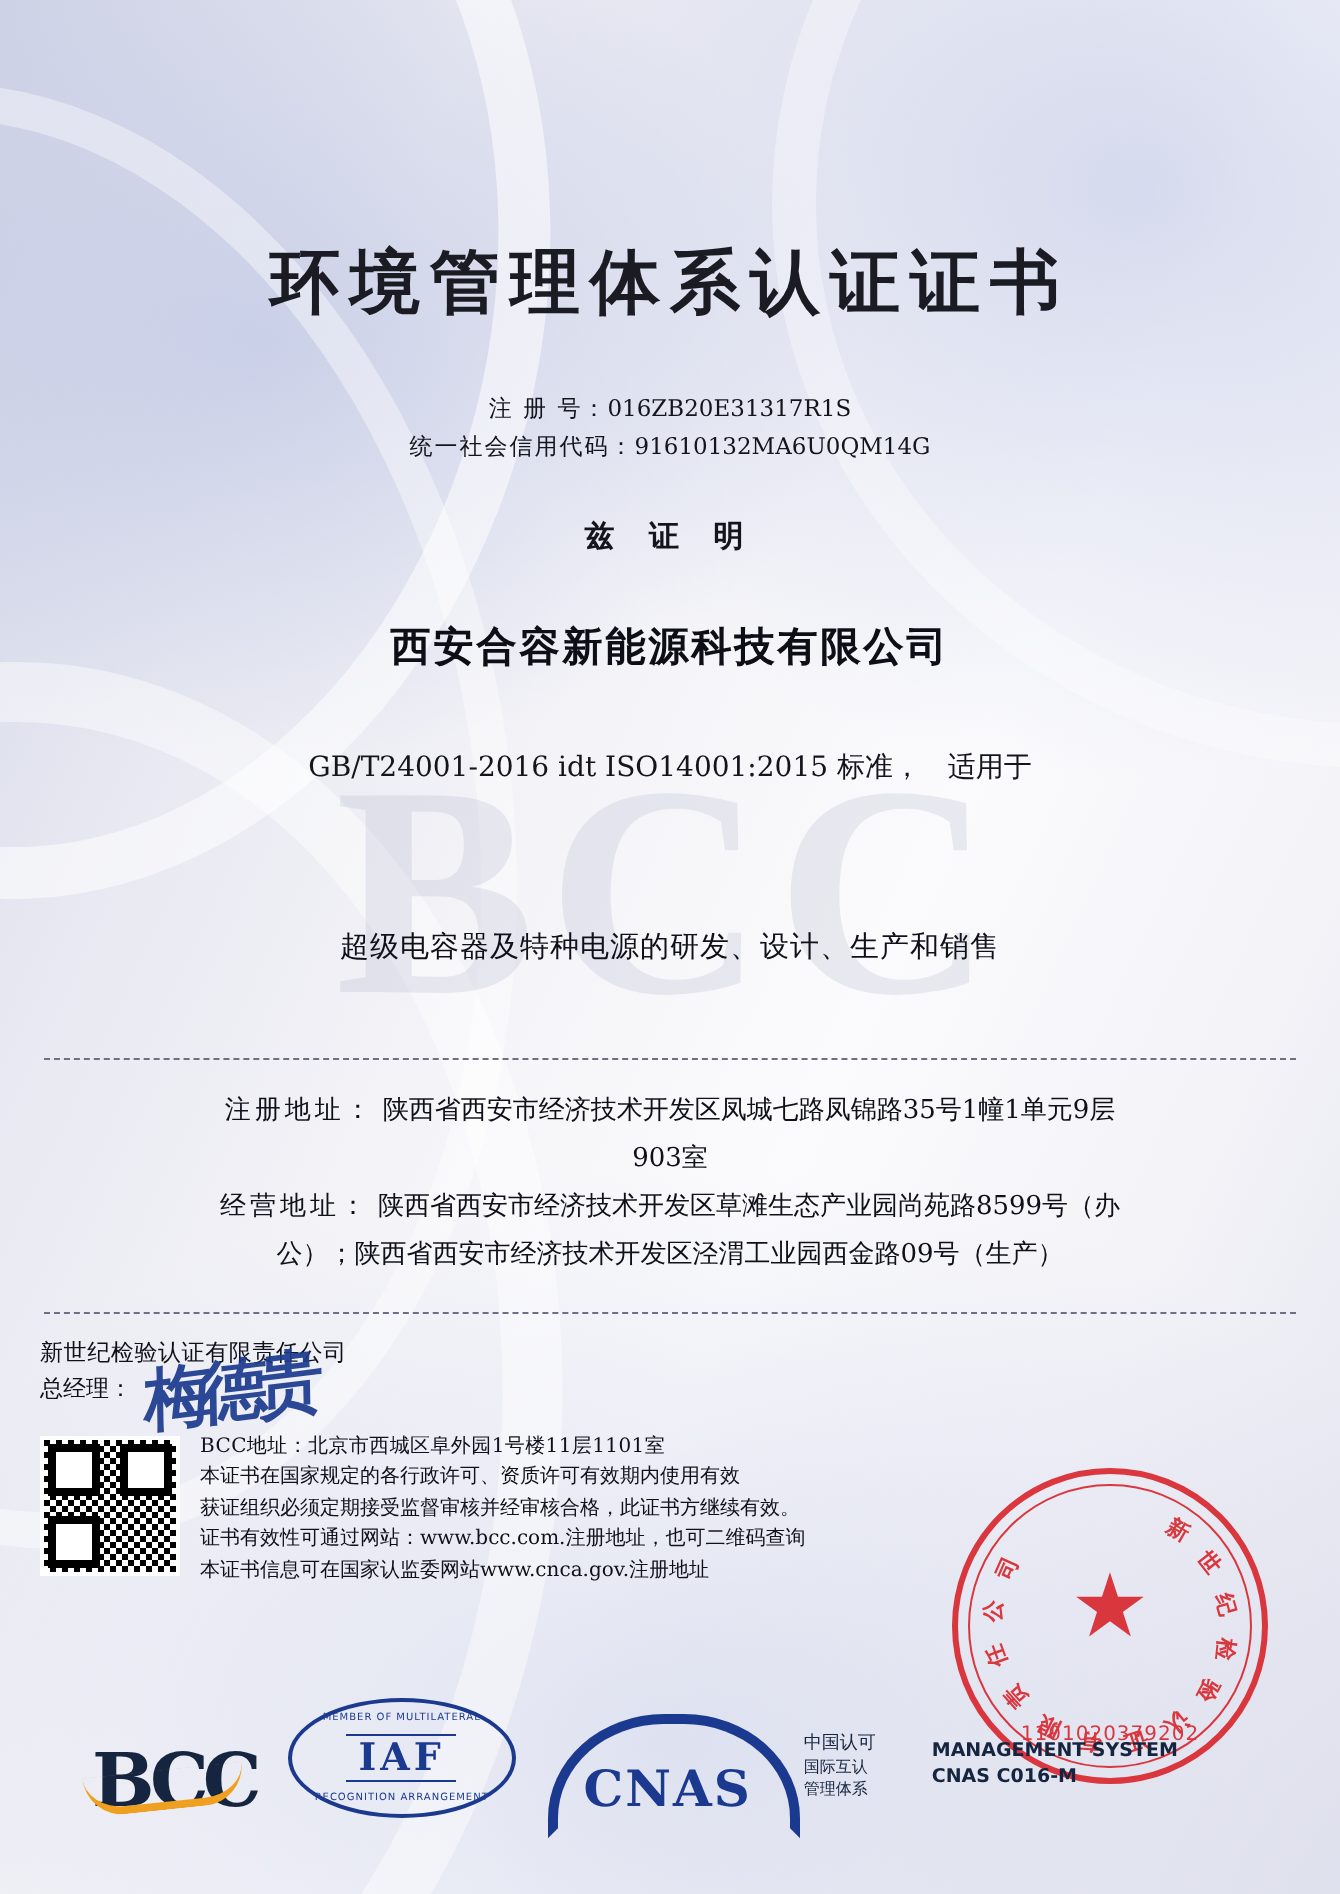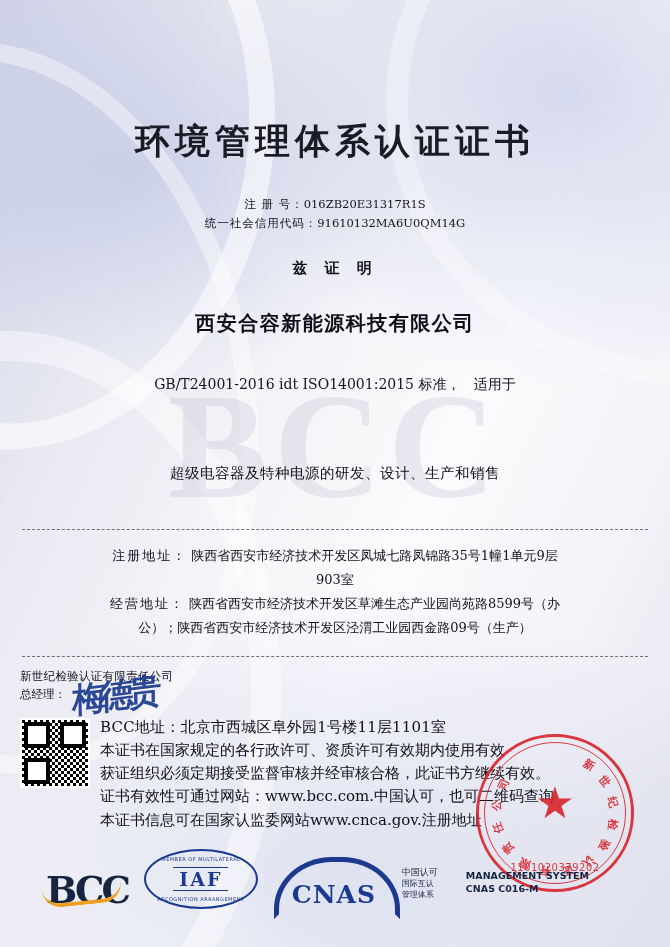--- a/index.html
+++ b/index.html
@@ -222,21 +222,21 @@
   .qr::after { left: 2px; bottom: 2px; }
   .qr .eye3 {
     position: absolute;
     right: 2px; top: 2px;
     width: 18px; height: 18px;
     border: 4px solid #000;
     background: #fff;
   }
   .notes {
     margin-left: 10px;
-    font-size: 15px;
+    font-size: 10px;
     line-height: 1.55;
     color: #10101a;
     font-family: "DejaVu Serif", serif;
   }
   .notes .n-first { letter-spacing: 0.2px; }
   .red-seal {
     position: absolute;
     right: 36px;
     bottom: 55px;
     width: 152px;
@@ -450,21 +450,21 @@
     </div>
 
     <div class="lower">
       <div class="qr">
         <div class="eye3"></div>
       </div>
       <div class="notes">
         <div class="n-first">BCC地址：北京市西城区阜外园1号楼11层1101室</div>
         <div>本证书在国家规定的各行政许可、资质许可有效期内使用有效</div>
         <div>获证组织必须定期接受监督审核并经审核合格，此证书方继续有效。</div>
-        <div>证书有效性可通过网站：www.bcc.com.中国认可，也可二维码查询</div>
+        <div>证书有效性可通过网站：www.bcc.com.注册地址，也可二维码查询</div>
         <div>本证书信息可在国家认监委网站www.cnca.gov.注册地址</div>
       </div>
     </div>
   </div>
 
   <div class="red-seal">
     <div class="inner-ring"></div>
     <div class="arc-text">
       <span style="transform: rotate(30deg) translate(0,-66px);">新</span>
       <span style="transform: rotate(52deg) translate(0,-66px);">世</span>

